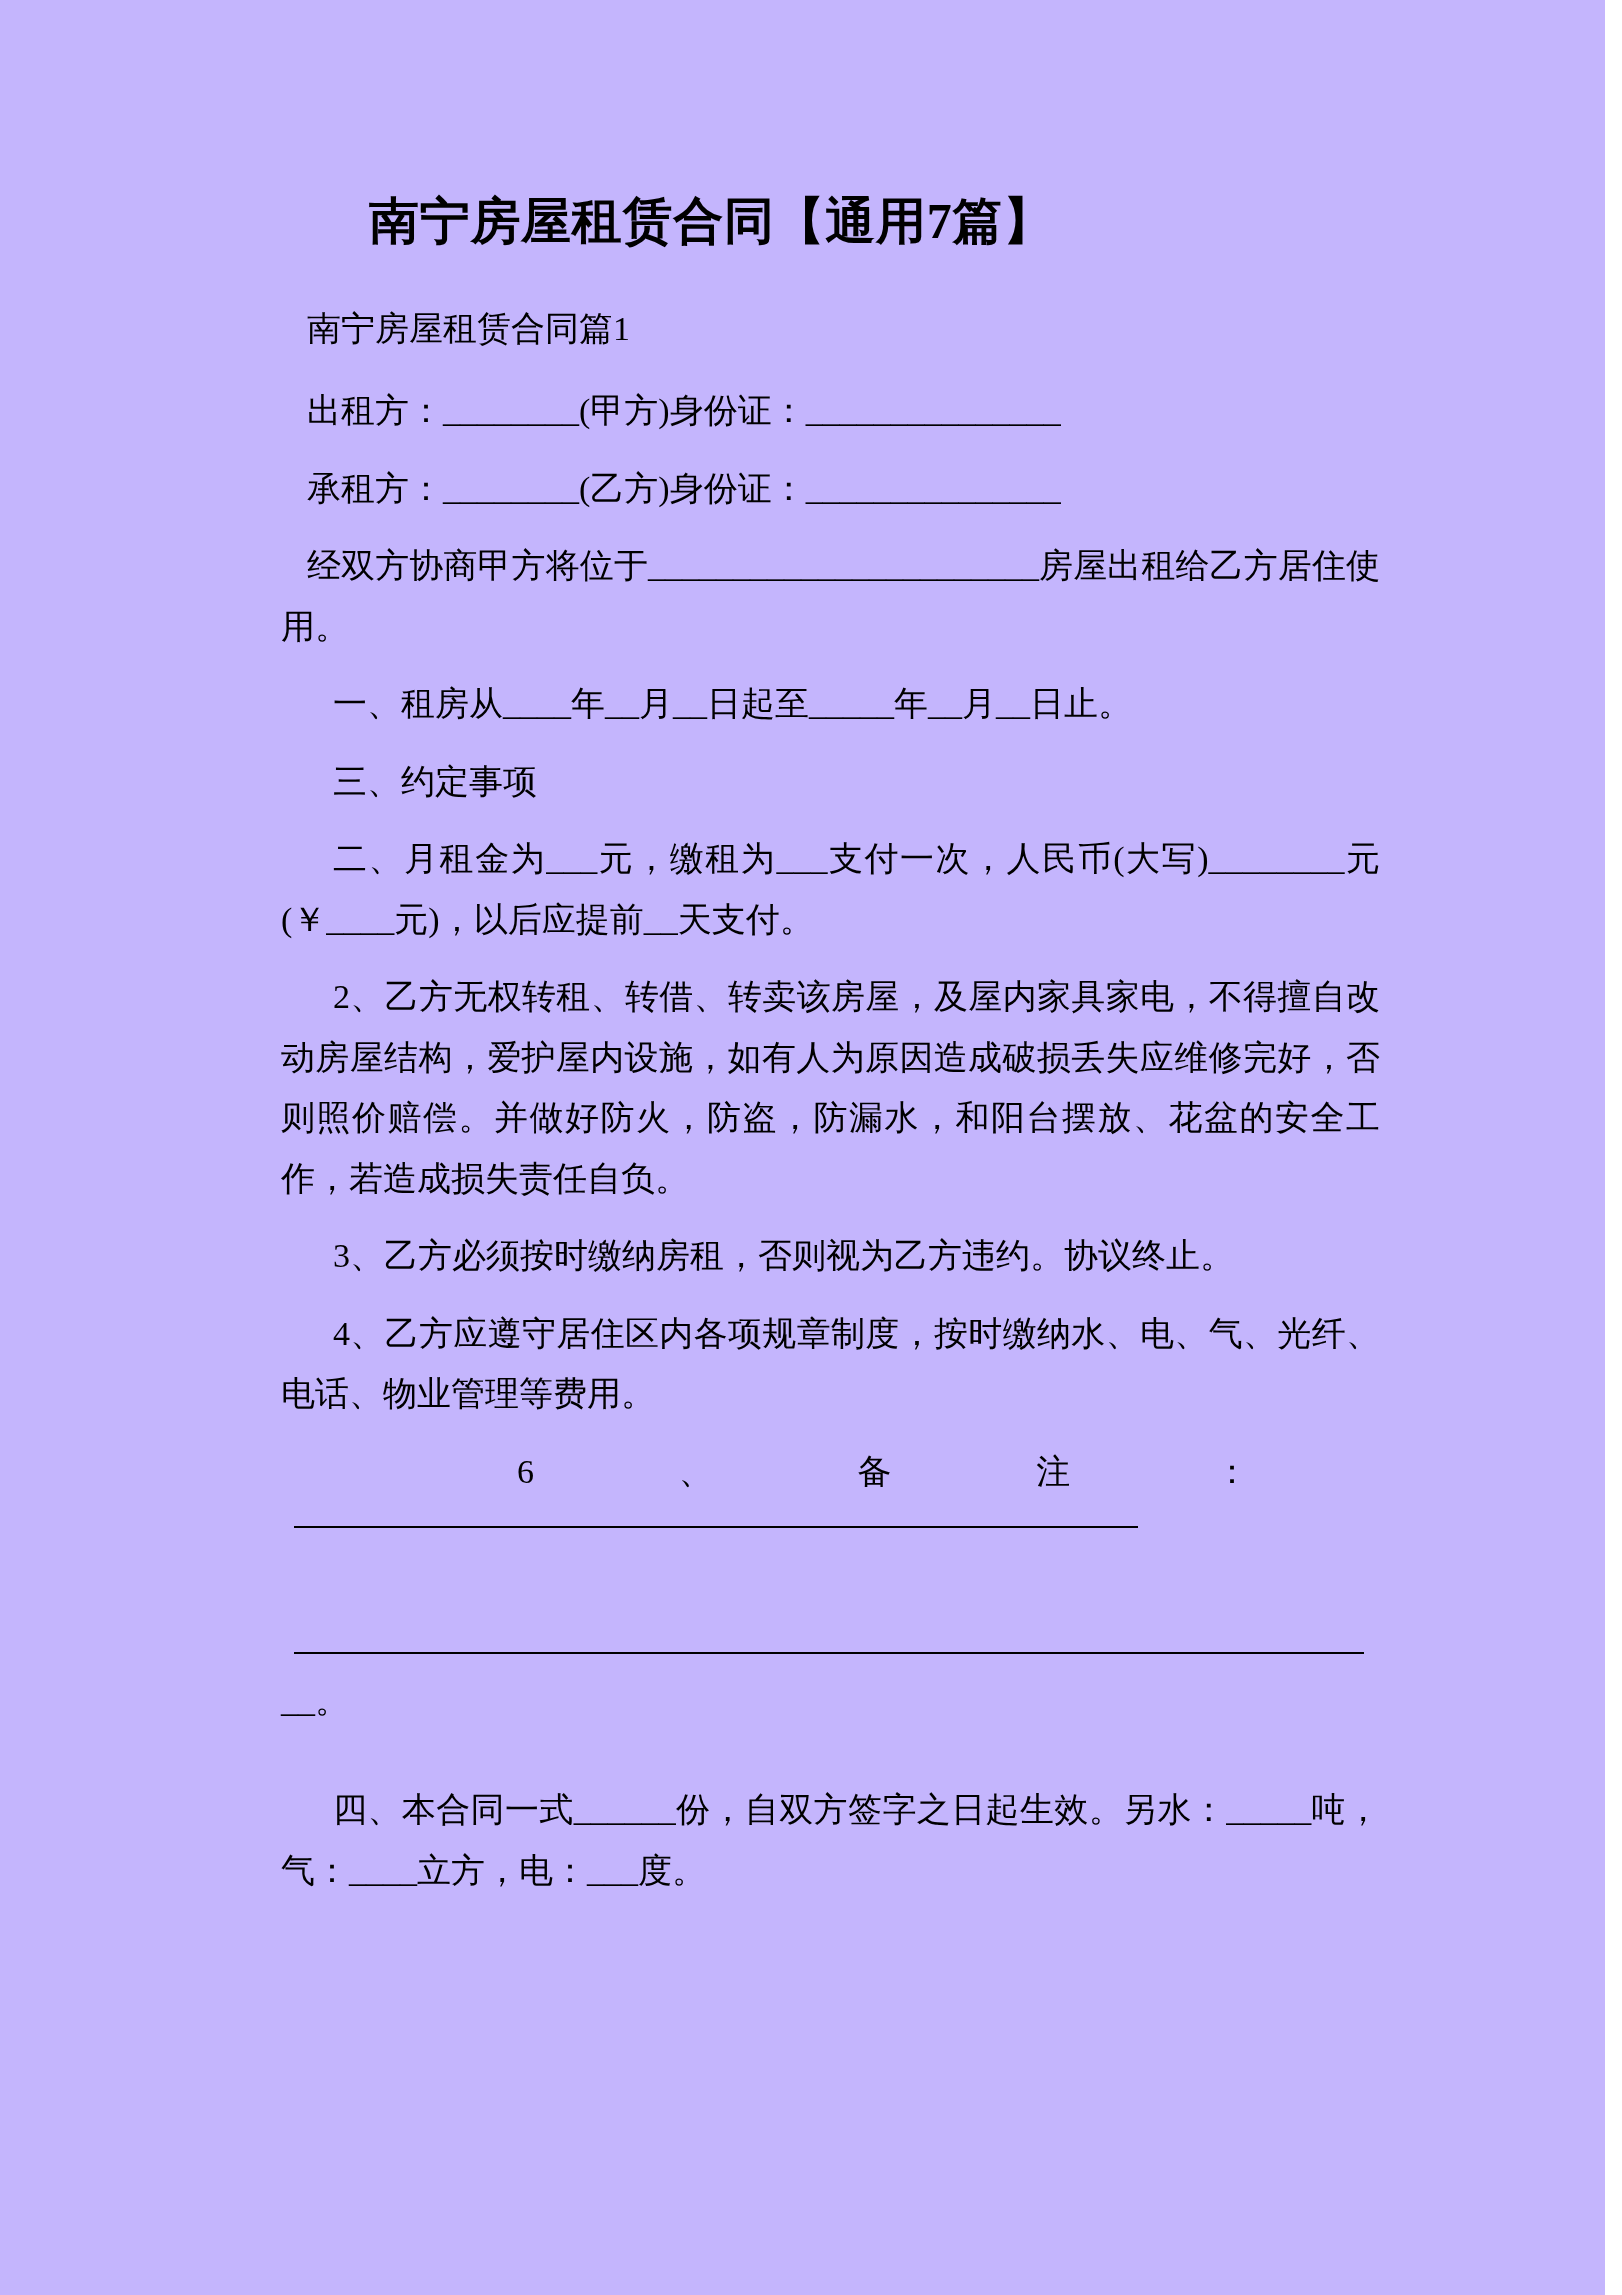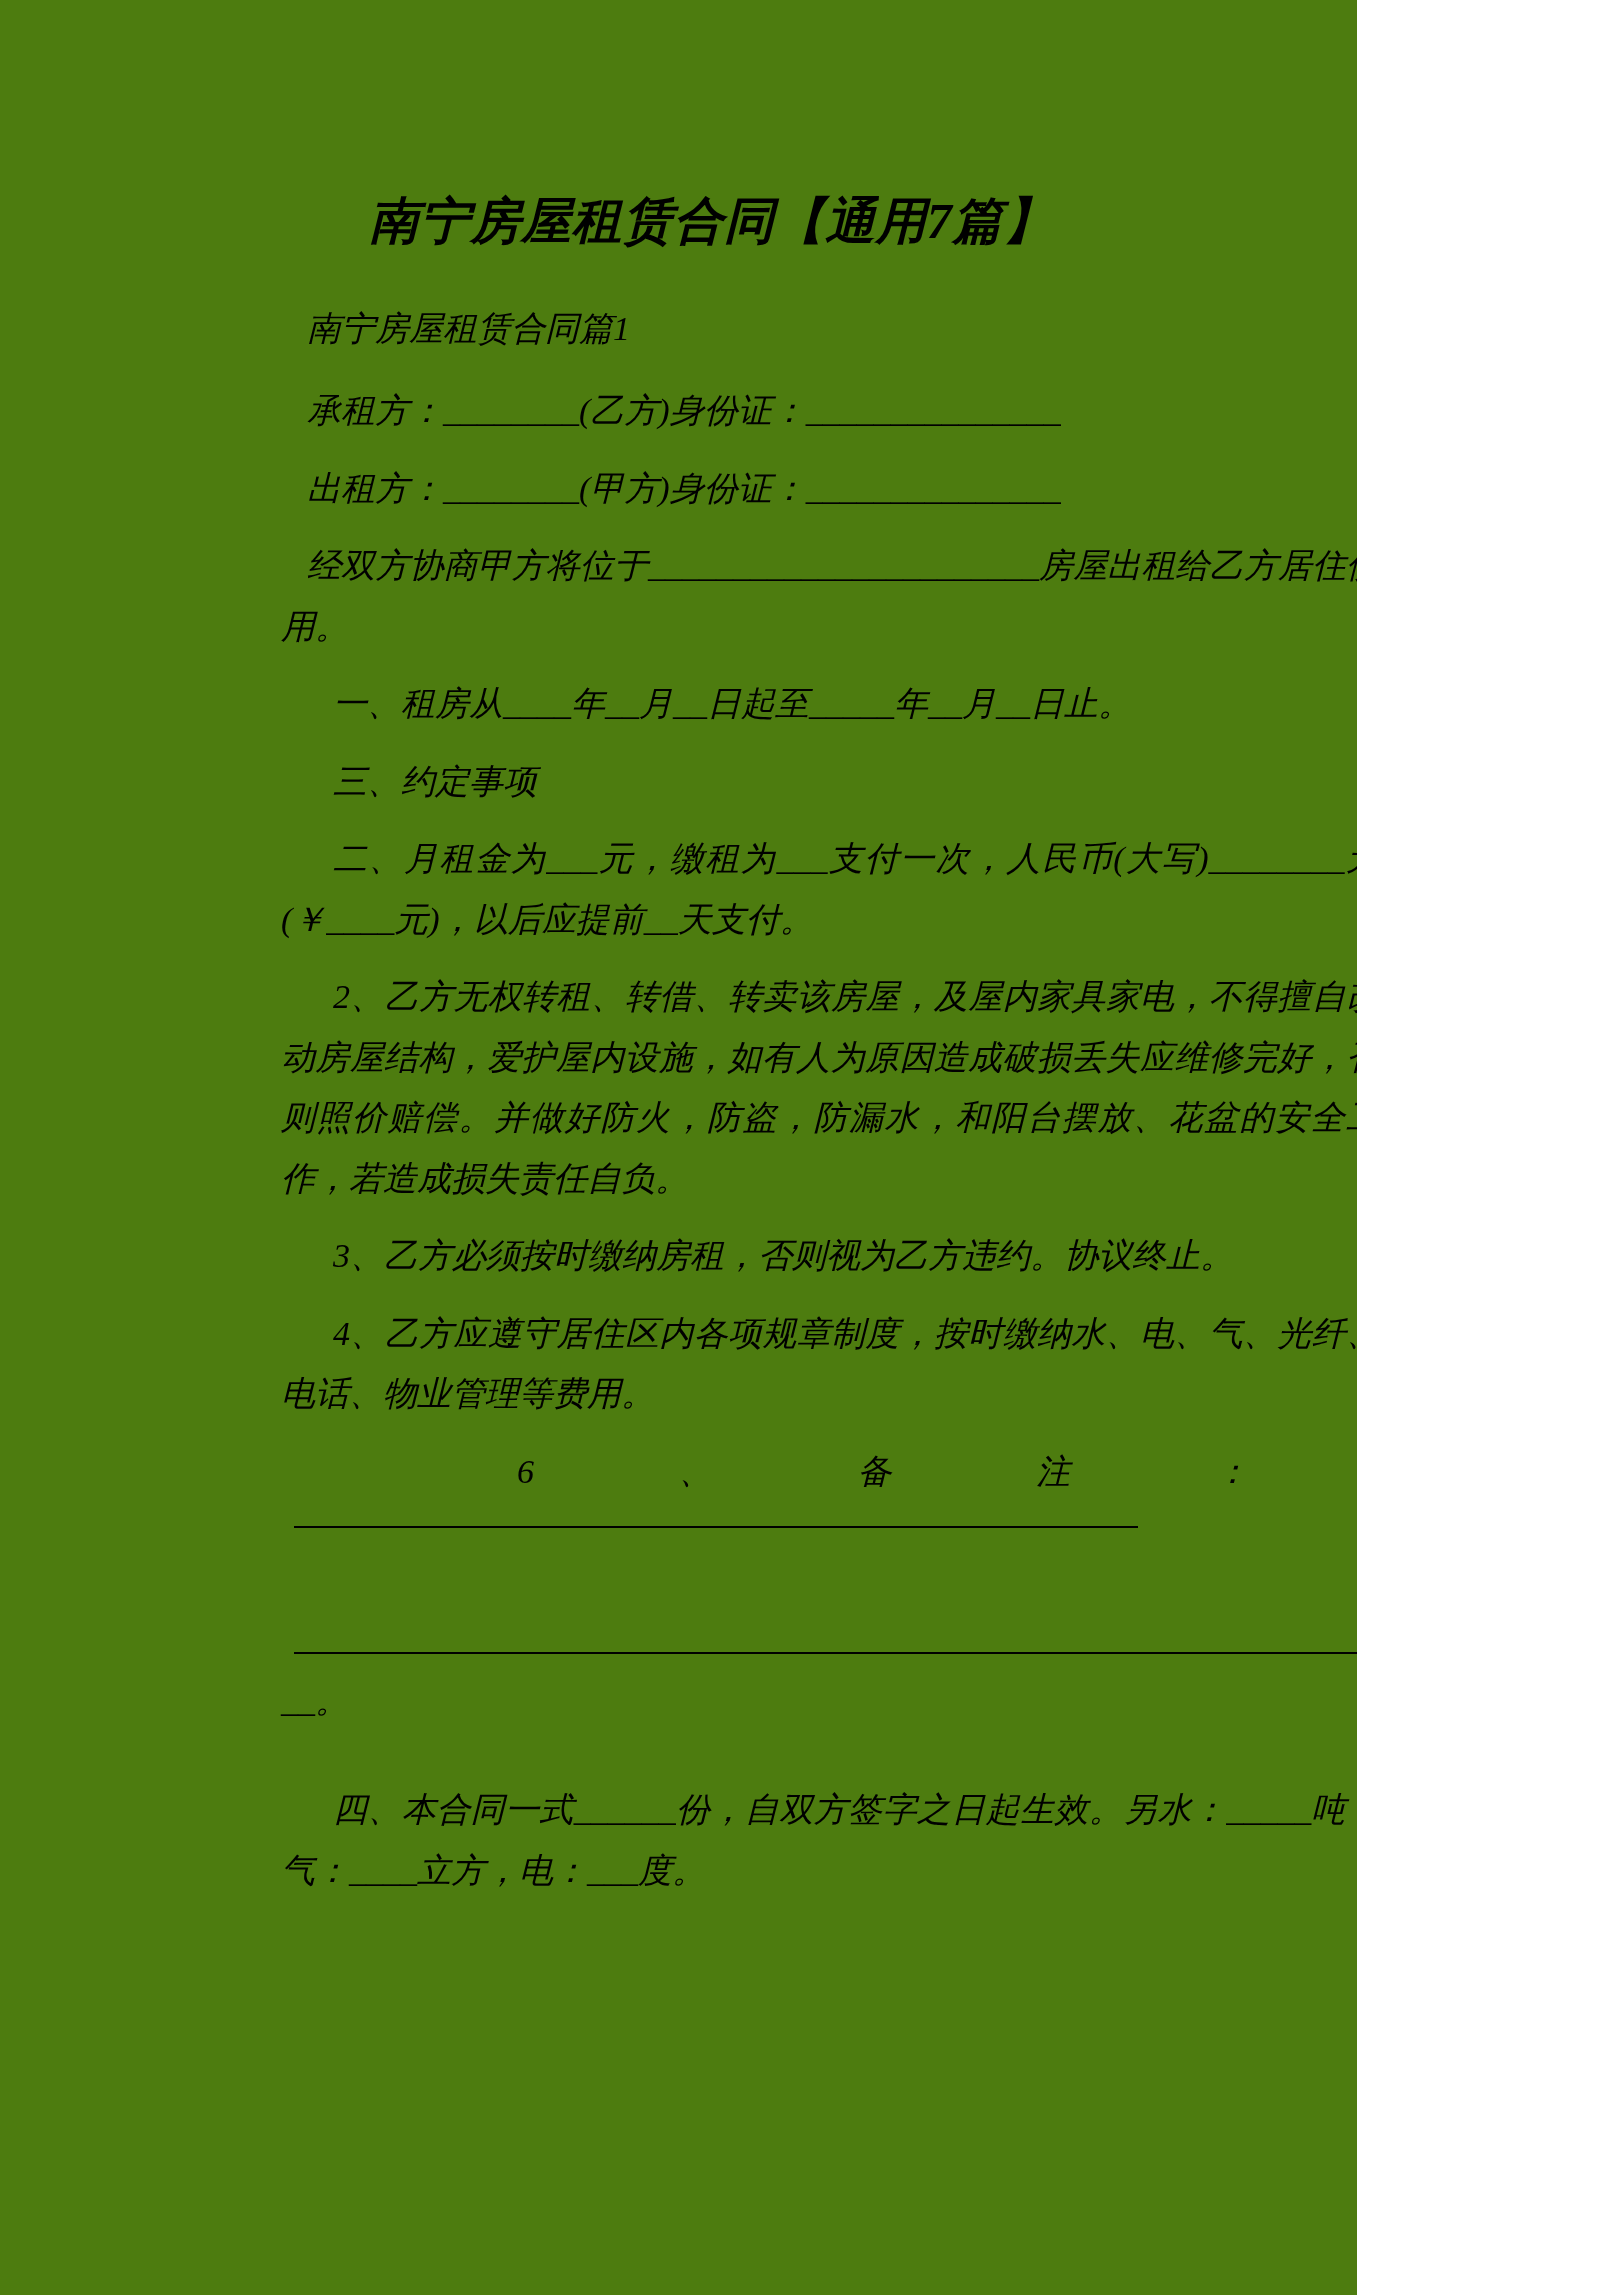--- a/index.html
+++ b/index.html
@@ -5,26 +5,25 @@
   html, body {
     margin: 0;
     padding: 0;
     background: #ffffff;
   }
   body {
     font-family: "Liberation Serif", "DejaVu Serif", serif;
   }
   .page {
     position: relative;
-    width: 1357px;
+    width: 1605px;
     height: 2295px;
-    background: #4d7c0f;
+    background: #c4b5fd;
     box-sizing: border-box;
     overflow: hidden;
-    font-style: italic;
   }
   .content {
     position: absolute;
     left: 281px;
     top: 0;
     width: 1099px;
   }
 
   
   .doc-title {
@@ -108,23 +107,23 @@
   <div class="content">
 
     <h1 class="doc-title">南宁房屋租赁合同【通用7篇】</h1>
 
     <div class="body-wrap">
 
       <p class="para indent-half tight">南宁房屋租赁合同篇1</p>
 
       <div class="gap-sm"></div>
 
+      <p class="para indent-half">出租方：________(甲方)身份证：_______________</p>
+
       <p class="para indent-half">承租方：________(乙方)身份证：_______________</p>
-
-      <p class="para indent-half">出租方：________(甲方)身份证：_______________</p>
 
       <p class="para indent-half">经双方协商甲方将位于_______________________房屋出租给乙方居住使用。</p>
 
       <p class="para indent">一、租房从____年__月__日起至_____年__月__日止。</p>
 
       <p class="para indent">三、约定事项</p>
 
       <p class="para indent">二、月租金为___元，缴租为___支付一次，人民币(大写)________元(￥____元)，以后应提前__天支付。</p>
 
 

